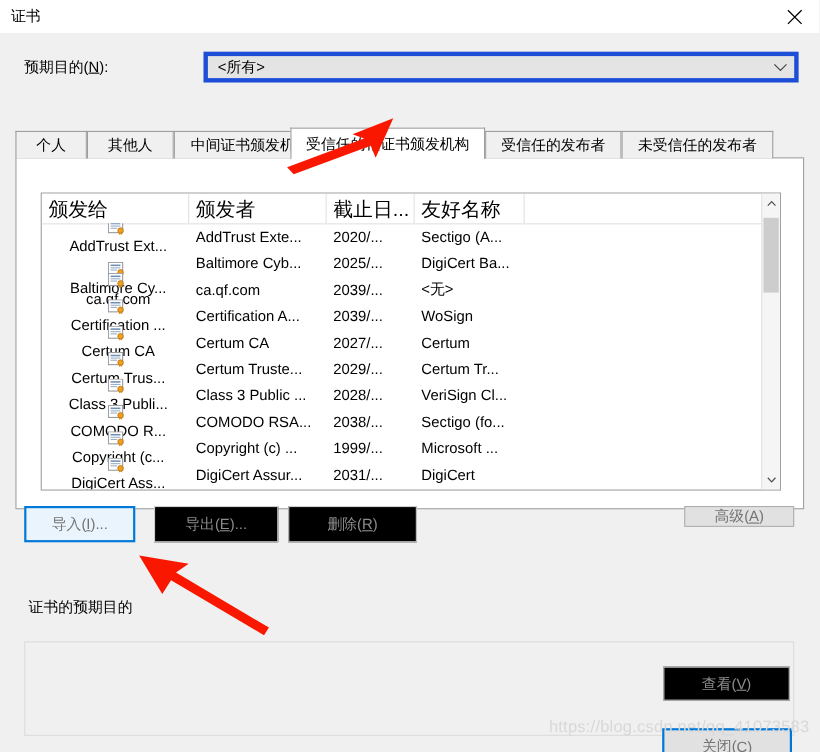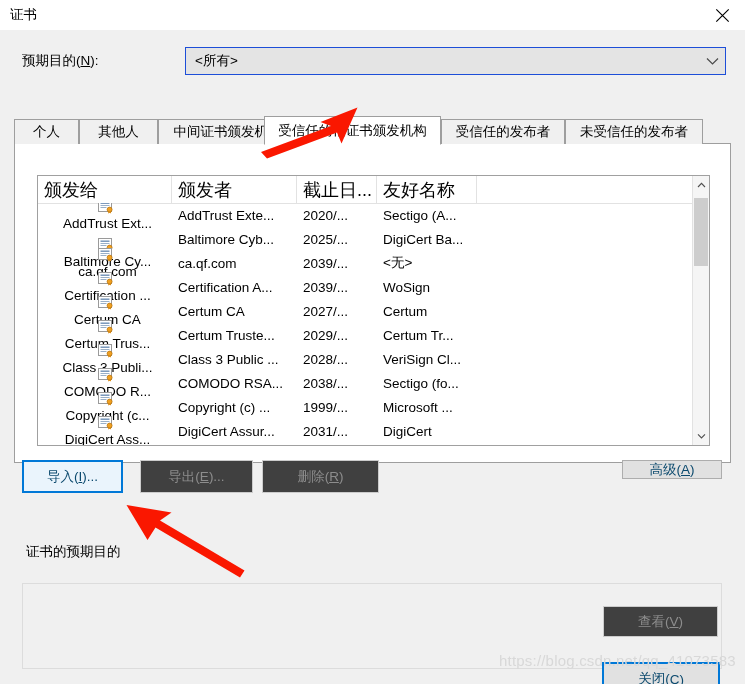--- a/index.html
+++ b/index.html
@@ -60,21 +60,21 @@
     line-height: 18px;
     white-space: nowrap;
   }
   .purpose-label u { text-decoration: underline; }
 
   .combo {
     position: absolute;
     left: 185px; top: 17px;
     width: 541px; height: 28px;
     background: #e4e4e4;
-    border: 1px solid #1d4ed8;
+    border: 4px solid #1d4ed8;
     box-sizing: border-box;
     display: flex;
     align-items: center;
   }
   .combo-value {
     margin-left: 9px;
     font-size: 13.5px;
     color: #000;
     white-space: nowrap;
     flex: 1;
@@ -213,35 +213,35 @@
     cursor: default;
   }
 
   
   .btn {
     position: absolute;
     box-sizing: border-box;
     background: #e1e1e1;
     border: 1px solid #adadad;
     font-size: 13.5px;
-    color: #0c4a6e;
+    color: #737373;
     display: flex;
     align-items: center;
     justify-content: center;
     white-space: nowrap;
     cursor: default;
     font-family: "Liberation Sans", "DejaVu Sans", sans-serif;
   }
   .btn u { text-decoration: underline; }
   .btn.focused {
     background: #eaf4fc;
     border: 2px solid #0078d7;
   }
   .btn.disabled {
-    background: #404040;
+    background: #000000;
     border: 1px solid #cccccc;
     color: #8d8d8d;
   }
   .btn.close-btn {
     background: #e1e1e1;
     border: 2px solid #0078d7;
   }
 
   
   .groupbox {

